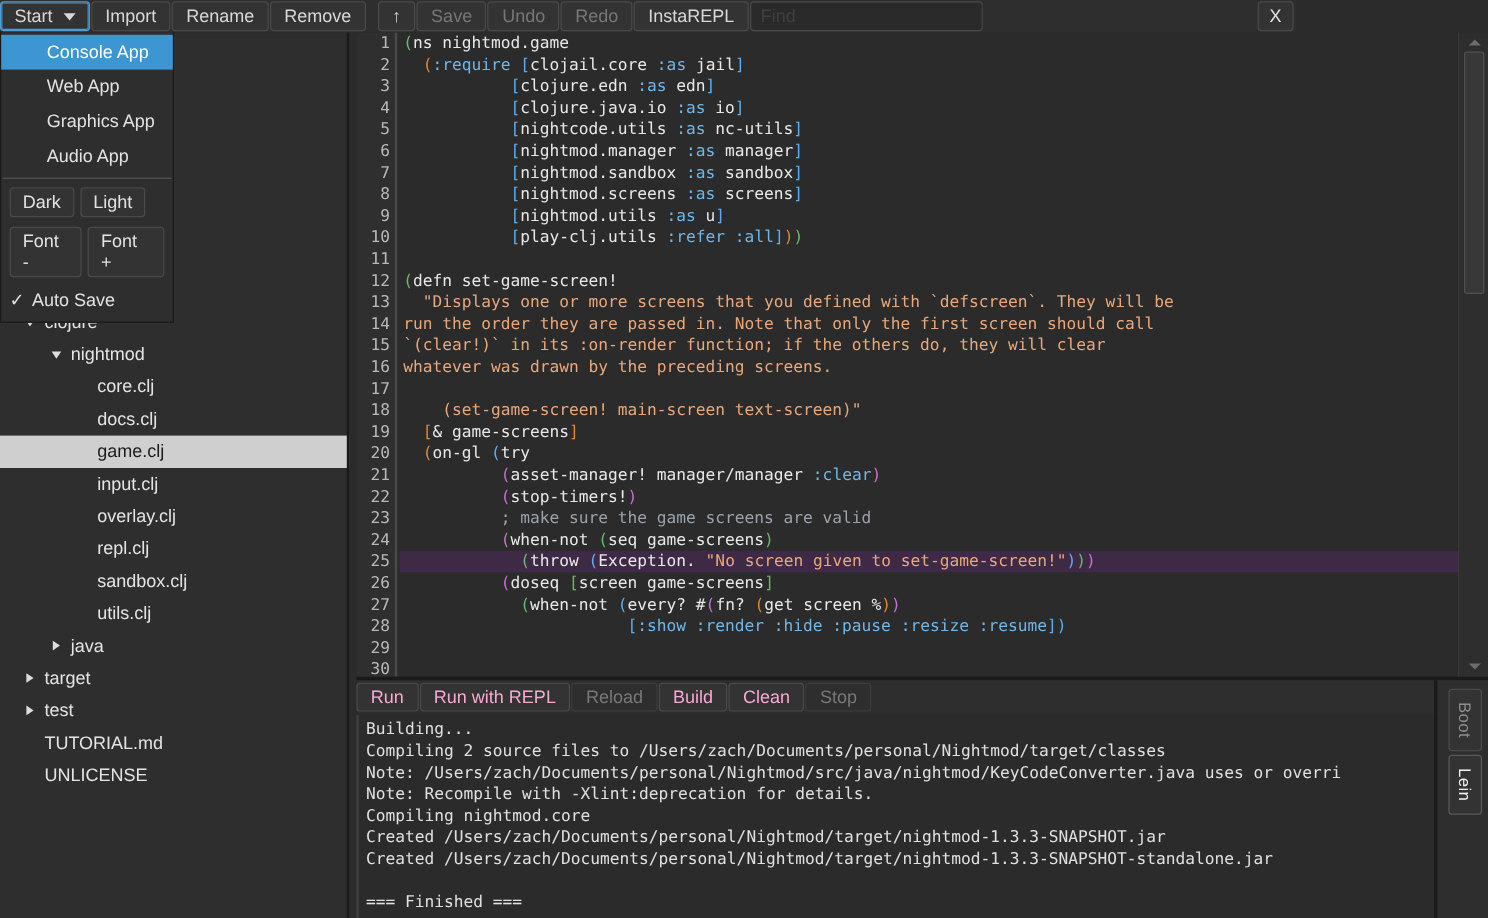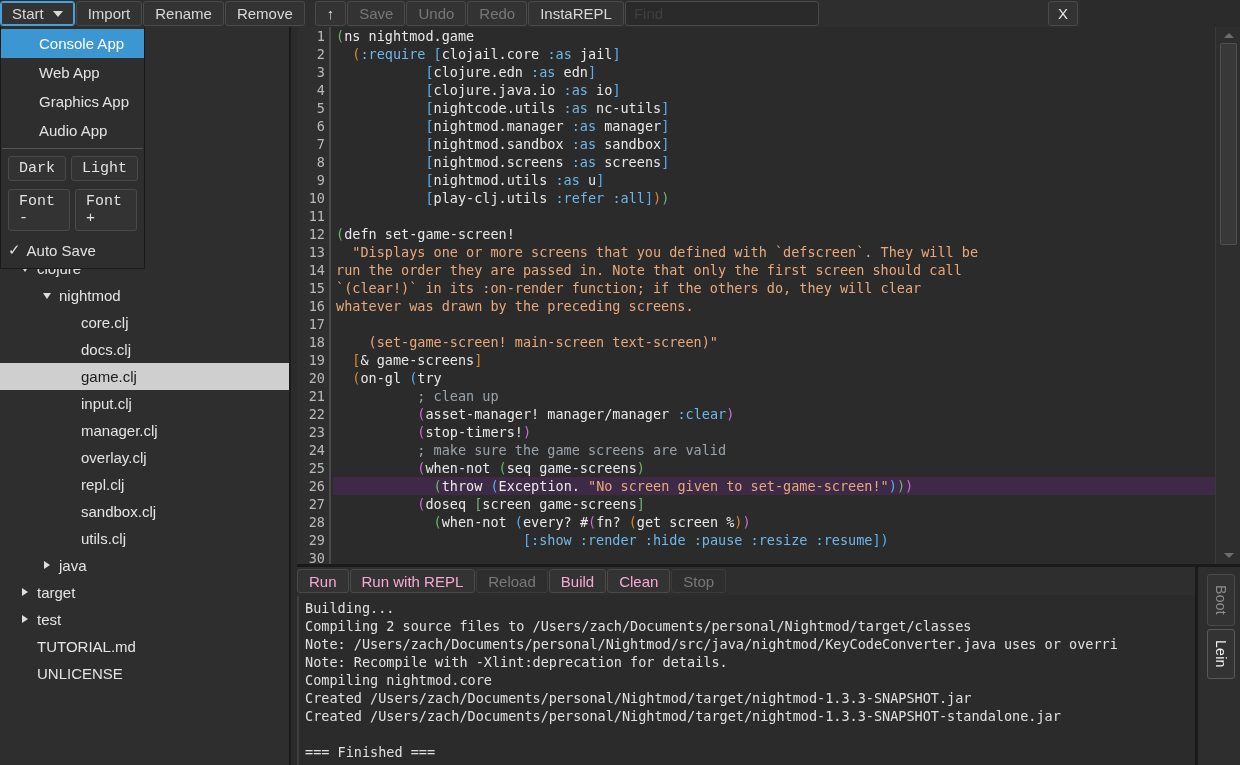--- a/index.html
+++ b/index.html
@@ -82,21 +82,21 @@
     display: flex; align-items: center;
     padding-left: 38px;
     font-size: 15px; color: #e2e2e2;
     white-space: nowrap;
   }
   .menu-item.sel { background: #3b96d2; color: #fff; }
   .menu-sep {
     height: 1px; background: #555; margin: 3px 1px;
   }
   .menu-row {
-    display: flex; gap: 5px; padding: 4px 7px; font-family: Liberation Mono, monospace;
+    display: flex; gap: 5px; padding: 4px 7px;
   }
   .menu-sbtn {
     padding: 3px 10px;
     font-size: 15px; color: #e2e2e2;
     background: #333; border: 1px solid #4a4a4a; border-radius: 3px;
   }
   .menu-check {
     height: 30px; display: flex; align-items: center;
     padding-left: 7px; font-size: 15px; color: #e2e2e2; gap: 6px;
   }
@@ -307,25 +307,20 @@
         </div>
         <div class="tree-row sel">
           <span style="display: inline-block; width: 62px;"></span>
           <span class="tw"></span>
           <span style="margin-left: 5px;">game.clj</span>
         </div>
         <div class="tree-row">
           <span style="display: inline-block; width: 62px;"></span>
           <span class="tw"></span>
           <span style="margin-left: 5px;">input.clj</span>
-        </div>
-        <div class="tree-row">
-          <span style="display: inline-block; width: 62px;"></span>
-          <span class="tw"></span>
-          <span style="margin-left: 5px;">manager.clj</span>
         </div>
         <div class="tree-row">
           <span style="display: inline-block; width: 62px;"></span>
           <span class="tw"></span>
           <span style="margin-left: 5px;">overlay.clj</span>
         </div>
         <div class="tree-row">
           <span style="display: inline-block; width: 62px;"></span>
           <span class="tw"></span>
           <span style="margin-left: 5px;">repl.clj</span>
@@ -446,21 +441,20 @@
         <div class="cline"> </div>
         <div class="cline"><span class="p4">(</span><span>defn set-game-screen!</span></div>
         <div class="cline"><span class="str">  "Displays one or more screens that you defined with `defscreen`. They will be</span></div>
         <div class="cline"><span class="str">run the order they are passed in. Note that only the first screen should call</span></div>
         <div class="cline"><span class="str">`(clear!)` in its :on-render function; if the others do, they will clear</span></div>
         <div class="cline"><span class="str">whatever was drawn by the preceding screens.</span></div>
         <div class="cline"> </div>
         <div class="cline"><span class="str">    (set-game-screen! main-screen text-screen)"</span></div>
         <div class="cline"><span>  </span><span class="p1">[</span><span>&amp; game-screens</span><span class="p1">]</span></div>
         <div class="cline"><span>  </span><span class="p1">(</span><span>on-gl </span><span class="p2">(</span><span>try</span></div>
-        <div class="cline"><span class="cmt">          ; clean up</span></div>
         <div class="cline"><span>          </span><span class="p3">(</span><span>asset-manager! manager/manager </span><span class="kw">:clear</span><span class="p3">)</span></div>
         <div class="cline"><span>          </span><span class="p3">(</span><span>stop-timers!</span><span class="p3">)</span></div>
         <div class="cline"><span class="cmt">          ; make sure the game screens are valid</span></div>
         <div class="cline"><span>          </span><span class="p3">(</span><span>when-not </span><span class="p4">(</span><span>seq game-screens</span><span class="p4">)</span></div>
         <div class="cline hl"><span>            </span><span class="p4">(</span><span>throw </span><span class="p2">(</span><span>Exception. </span><span class="str">"No screen given to set-game-screen!"</span><span class="p2">)</span><span class="p4">)</span><span class="p3">)</span></div>
         <div class="cline"><span>          </span><span class="p3">(</span><span>doseq </span><span class="p4">[</span><span>screen game-screens</span><span class="p4">]</span></div>
         <div class="cline"><span>            </span><span class="p4">(</span><span>when-not </span><span class="p2">(</span><span>every? #</span><span class="p3">(</span><span>fn? </span><span class="p1">(</span><span>get screen %</span><span class="p1">)</span><span class="p3">)</span></div>
         <div class="cline"><span>                       </span><span class="p2">[</span><span class="kw">:show :render :hide :pause :resize :resume</span><span class="p2">]</span><span class="p2">)</span></div>
       </div>
   </div>

